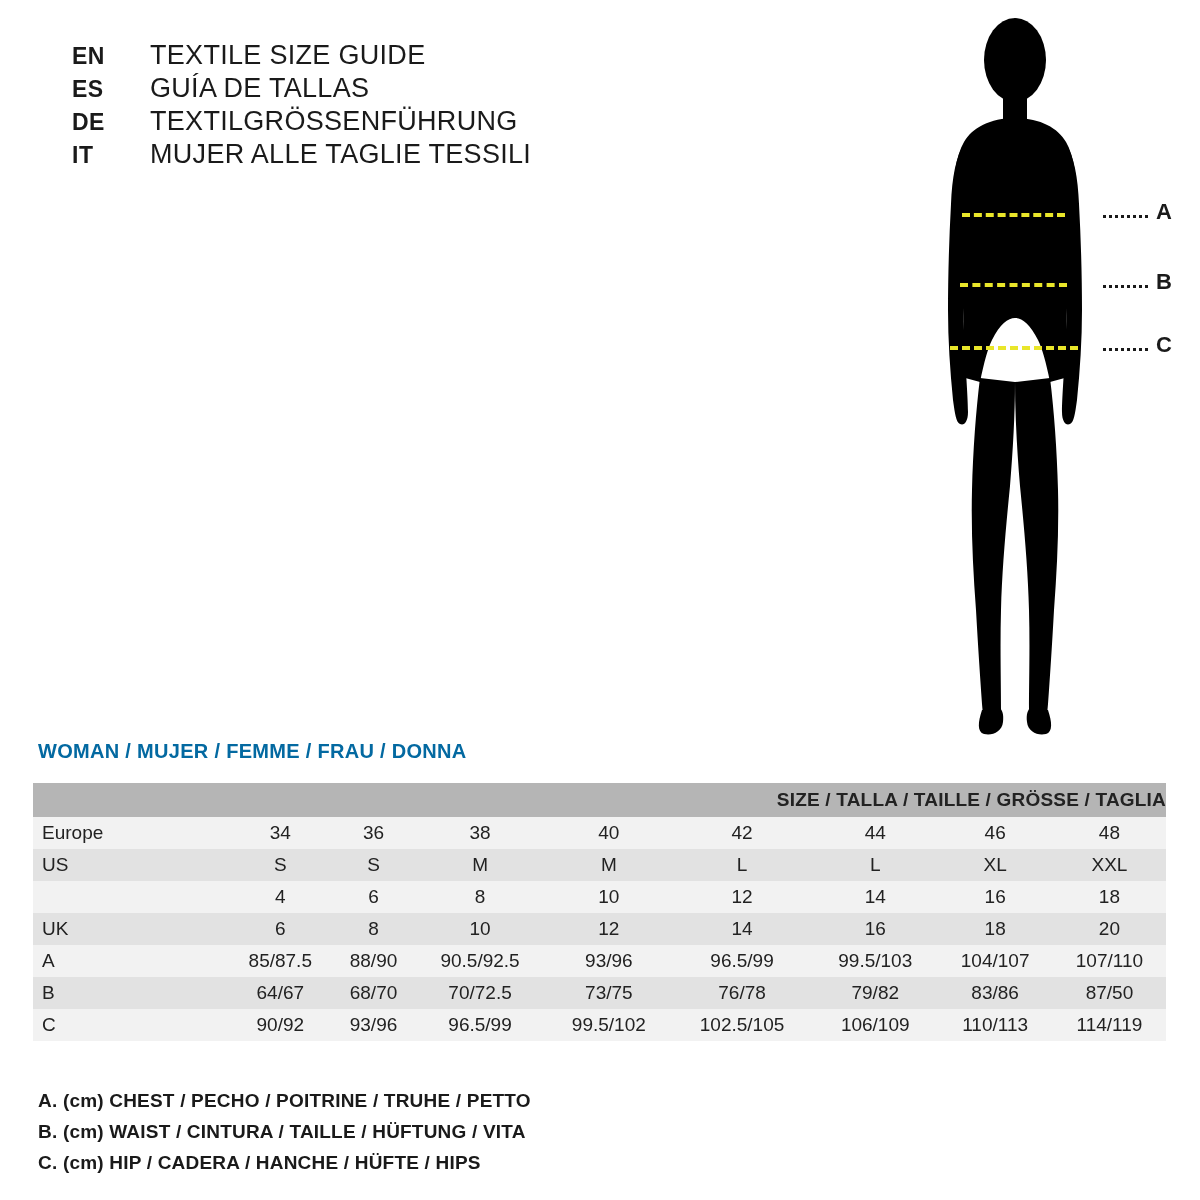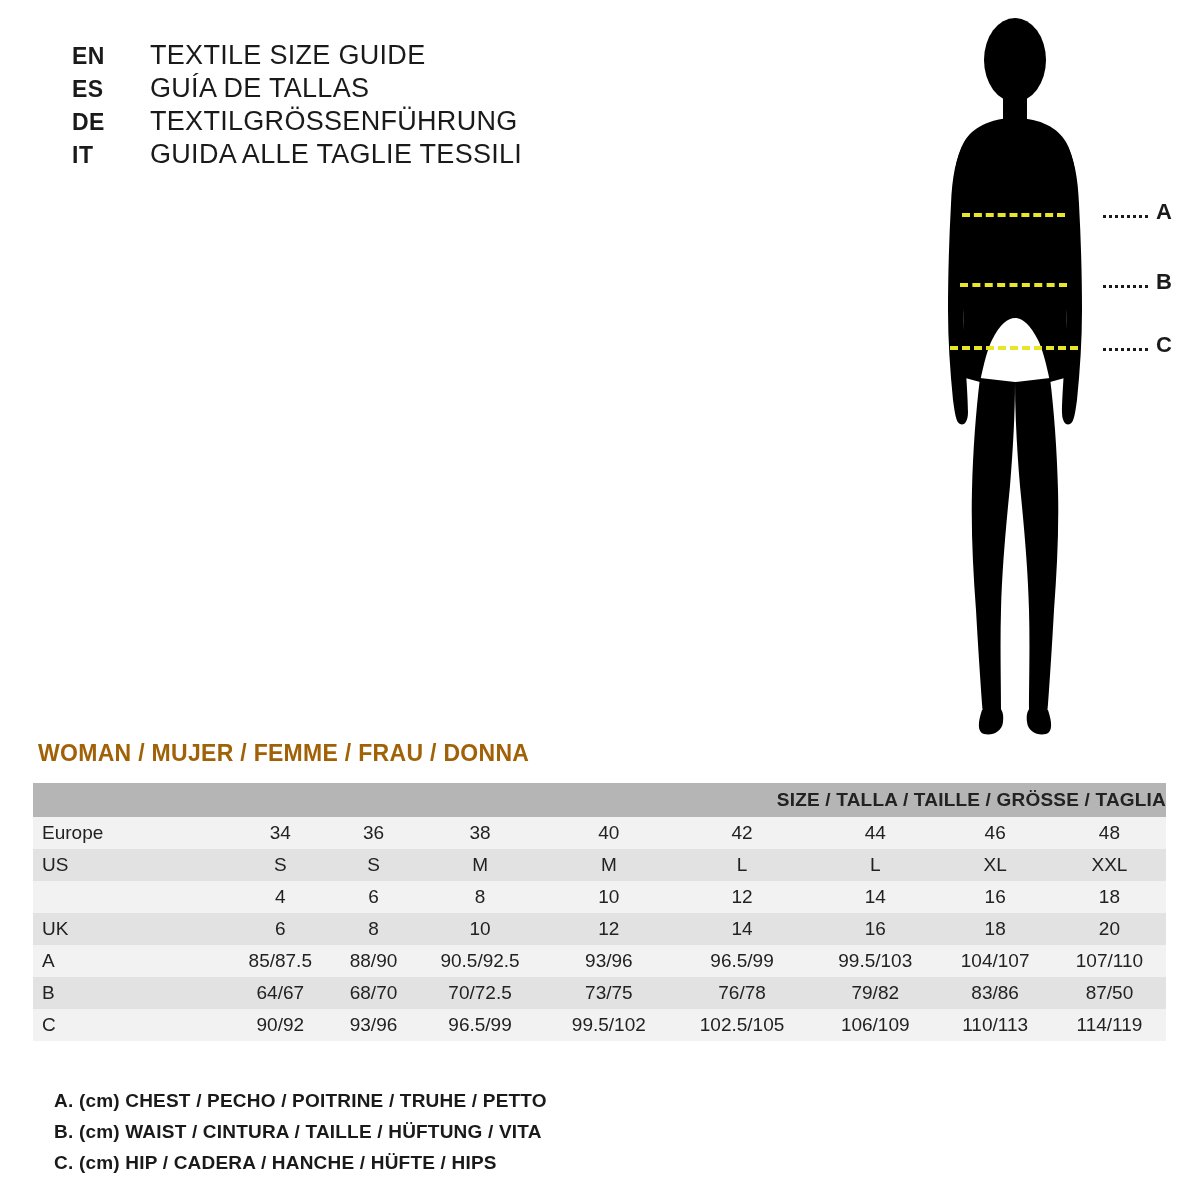--- a/index.html
+++ b/index.html
@@ -84,24 +84,24 @@
   }
   .ym-a { left: 102px; top: 203px; width: 103px; }
   .ym-b { left: 100px; top: 273px; width: 107px; }
   .ym-c { left: 90px;  top: 336px; width: 128px; }
 
   
   .section-heading {
     position: absolute;
     left: 38px;
     top: 740px;
-    font-size: 23px;
+    font-size: 20px;
     font-weight: bold;
     letter-spacing: 0.3px;
-    color: #a16207;
+    color: #0369a1;
   }
 
   
   .size-table {
     position: absolute;
     left: 33px;
     top: 783px;
     width: 1133px;
     border-collapse: collapse;
     font-size: 19px;
@@ -130,21 +130,21 @@
   }
   .size-table tbody tr td {
     text-align: center;
   }
   .row-light td { background: #f2f2f2; }
   .row-dark  td { background: #e2e2e2; }
 
   
   .footnotes {
     position: absolute;
-    left: 54px;
+    left: 38px;
     top: 1090px;
     width: 900px;
   }
   .footnote {
     font-size: 19px;
     font-weight: bold;
     color: #1a1a1a;
     height: 31px;
     letter-spacing: 0.2px;
     white-space: nowrap;
@@ -161,21 +161,21 @@
   <div class="lang-row">
     <span class="lang-code">ES</span>
     <span class="lang-text">GUÍA DE TALLAS</span>
   </div>
   <div class="lang-row">
     <span class="lang-code">DE</span>
     <span class="lang-text">TEXTILGRÖSSENFÜHRUNG</span>
   </div>
   <div class="lang-row">
     <span class="lang-code">IT</span>
-    <span class="lang-text">GUIDA ALLE TAGLIE TESSILI</span>
+    <span class="lang-text">MUJER ALLE TAGLIE TESSILI</span>
   </div>
 </div>
 
 <div class="figure-area">
   <svg width="330" height="730" viewBox="0 0 330 730">
     <g fill="#000000">
 
       <ellipse cx="155" cy="50" rx="31" ry="42"></ellipse>
 
       <rect x="143" y="84" width="24" height="30"></rect>

